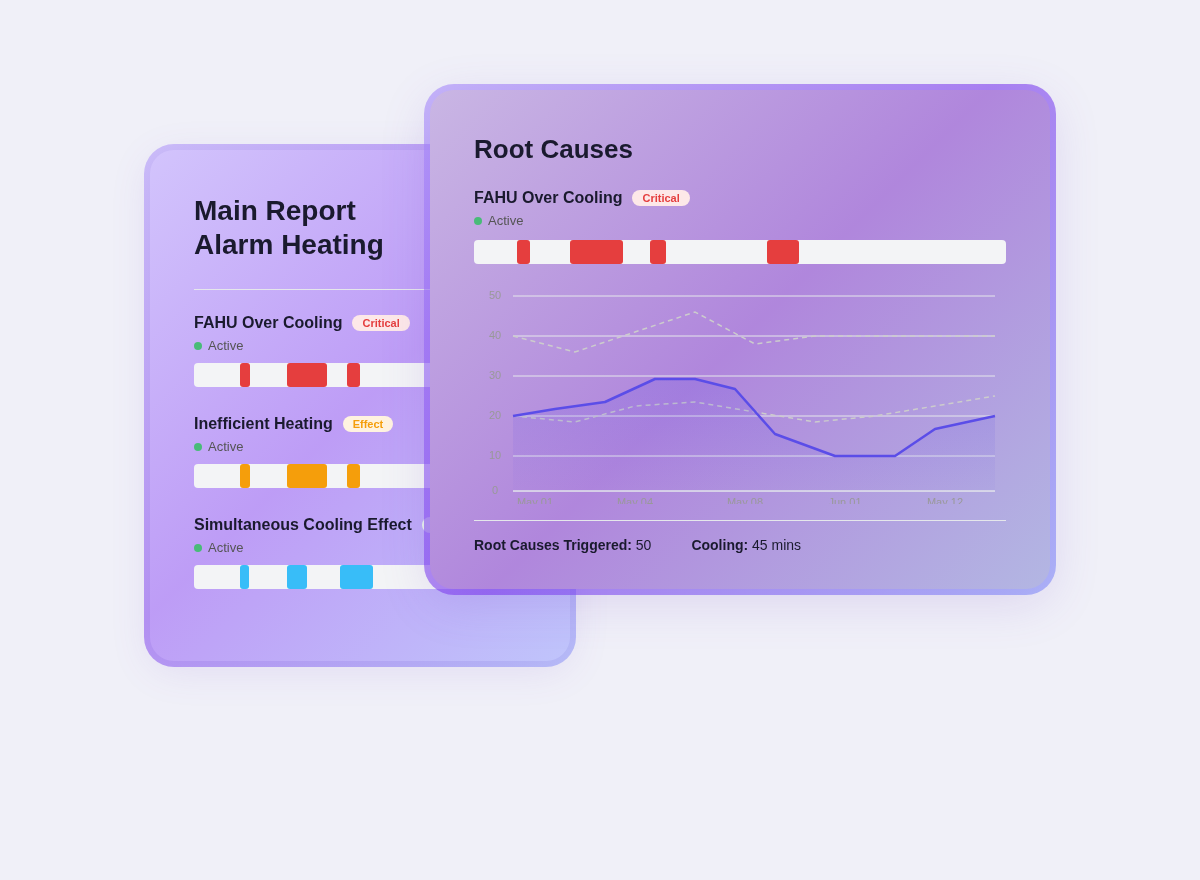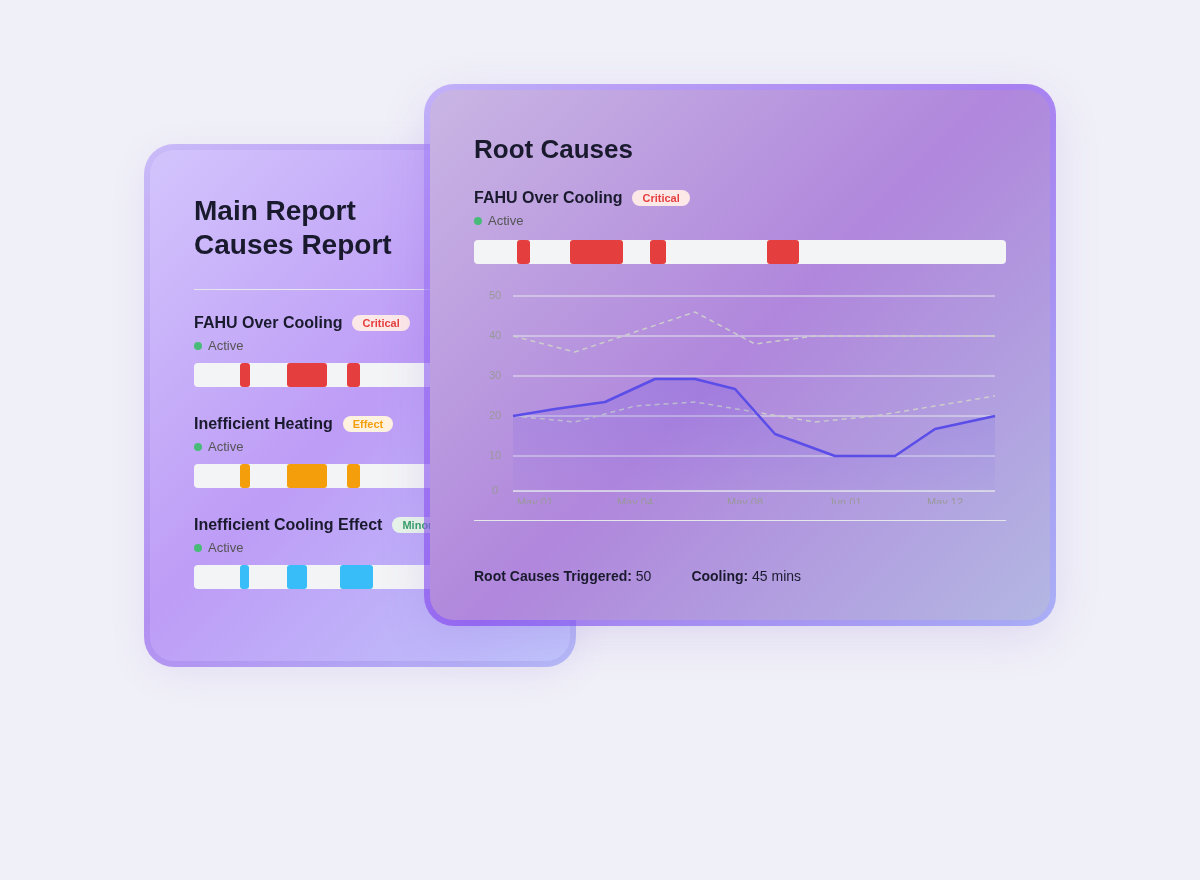--- a/index.html
+++ b/index.html
@@ -212,36 +212,35 @@
       border-top: 1px solid #e5e7eb;
       padding-top: 16px;
       display: flex;
       align-items: center;
       gap: 40px;
     }
 
     .footer-stat {
       font-size: 14px;
       color: #1a1a2e;
-      margin-top: 31px;
     }
 
     .footer-stat strong {
       font-weight: 700;
     }
   </style>
 </head>
 <body>
 
 <div class="scene">
 
   <div class="card-back">
     <div class="card-title">
       <span>Main Report</span><br>
-      <span>Causes Report</span>
+      <span>Alarm Heating</span>
     </div>
     <div class="divider"></div>
 
     <div class="alarm-item">
       <div class="alarm-header">
         <span class="alarm-name">FAHU Over Cooling</span>
         <span class="badge badge-critical">Critical</span>
       </div>
       <div class="alarm-status">
         <span class="dot-active"></span>
@@ -265,21 +264,21 @@
       </div>
       <div class="timeline">
         <div class="t-bar" style="left:14%;width:3%;background:#f59e0b;"></div>
         <div class="t-bar" style="left:28%;width:12%;background:#f59e0b;"></div>
         <div class="t-bar" style="left:46%;width:4%;background:#f59e0b;"></div>
       </div>
     </div>
 
     <div class="alarm-item">
       <div class="alarm-header">
-        <span class="alarm-name">Inefficient Cooling Effect</span>
+        <span class="alarm-name">Simultaneous Cooling Effect</span>
         <span class="badge badge-minor">Minor</span>
       </div>
       <div class="alarm-status">
         <span class="dot-active"></span>
         <span>Active</span>
       </div>
       <div class="timeline">
         <div class="t-bar" style="left:14%;width:2.5%;background:#38bdf8;"></div>
         <div class="t-bar" style="left:28%;width:6%;background:#38bdf8;"></div>
         <div class="t-bar" style="left:44%;width:10%;background:#38bdf8;"></div>

